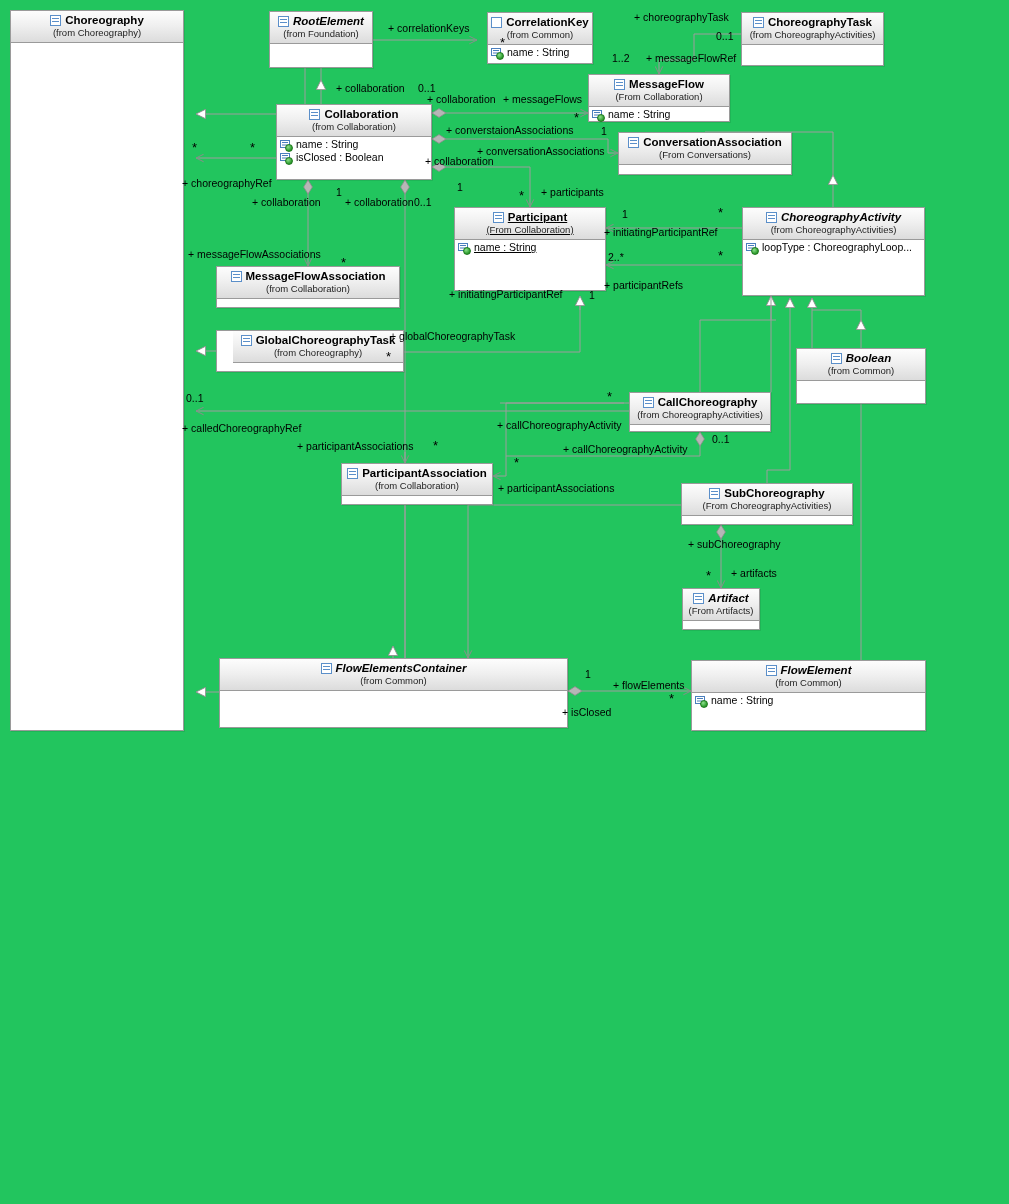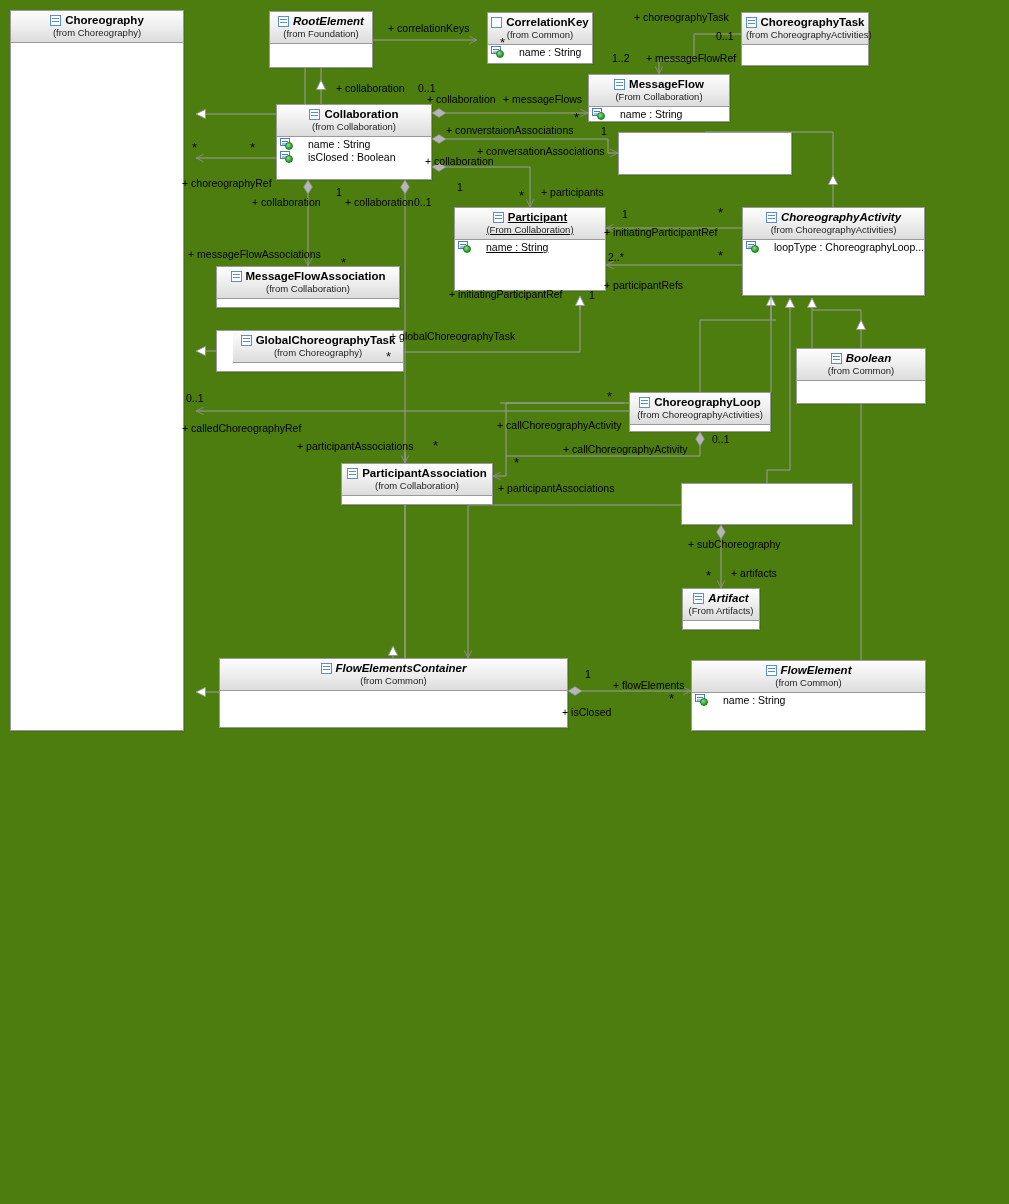--- a/index.html
+++ b/index.html
@@ -1,33 +1,33 @@
 <!DOCTYPE html>
 <html><head>
 <meta charset="utf-8">
 <style>
   html,body{margin:0;padding:0;background:#ffffff;}
   body{width:1009px;height:1204px;font-family:"Liberation Sans",sans-serif;
        -webkit-font-smoothing:antialiased;}
-  #canvas{position:relative;width:1009px;height:1204px;overflow:hidden;background:#4d7c0f;}
+  #canvas{position:relative;width:1009px;height:1204px;overflow:hidden;background:#22c55e;}
   svg.edges{position:absolute;left:0;top:0;width:1009px;height:1204px;pointer-events:none;}
 
   
   .cls{position:absolute;box-sizing:border-box;border:1px solid #9a9a9a;
        background:#ffffff;box-shadow:1px 1px 0 rgba(0,0,0,.08);}
   .cls .hdr{box-sizing:border-box;border-bottom:1px solid #9a9a9a;
        background:linear-gradient(to bottom,#fdfdfd 0%,#f0f0f0 45%,#dcdcdc 100%);
        padding:3px 4px 4px 4px;text-align:center;}
   .cls .cname{font-size:11.5px;font-weight:bold;color:#000;line-height:13px;
        white-space:nowrap;display:flex;align-items:center;justify-content:center;gap:4px;}
   .cls .cname.abs{font-style:italic;}
   .cls .pkg{font-size:9.5px;color:#222;line-height:11px;white-space:nowrap;}
   .cls .attrs{padding:1px 3px 2px 3px;min-height:10px;}
   .cls .attr{font-size:10.5px;color:#000;line-height:13px;white-space:nowrap;
-       display:flex;gap:15px;}
+       display:flex;align-items:center;gap:3px;}
   .cls .body-empty{min-height:8px;}
 
   
   .ico-cls{display:inline-block;width:11px;height:11px;box-sizing:border-box;
        border:1.4px solid #5b8fc9;background:#fff;position:relative;flex:0 0 auto;}
   .ico-cls::before{content:"";position:absolute;left:1px;right:1px;top:2px;height:1px;
        background:#5b8fc9;box-shadow:0 3px 0 #5b8fc9;}
   .ico-plain{display:inline-block;width:11px;height:11px;box-sizing:border-box;
        border:1.4px solid #5b8fc9;background:#fff;flex:0 0 auto;}
 
@@ -171,21 +171,21 @@
         <div class="attrs">
           <div class="attr">
             <span class="ico-attr">
               <i></i>
               <u></u>
             </span>
             <span>name : String</span>
           </div>
         </div>
       </div>
-      <div class="cls" style="left: 741px; top: 12px; width: 128px; height: 54px;">
+      <div class="cls" style="left: 741px; top: 12px; width: 143px; height: 54px;">
         <div class="hdr">
           <div class="cname">
             <span class="ico-cls"></span>
             <span>ChoreographyTask</span>
           </div>
           <div class="pkg">(from ChoreographyActivities)</div>
         </div>
         <div class="attrs body-empty"></div>
       </div>
       <div class="cls" style="left: 588px; top: 74px; width: 142px; height: 48px;">
@@ -225,20 +225,27 @@
           <div class="attr">
             <span class="ico-attr">
               <i></i>
               <u></u>
             </span>
             <span>isClosed : Boolean</span>
           </div>
         </div>
       </div>
       <div class="cls" style="left: 618px; top: 132px; width: 174px; height: 43px;">
+        <div class="hdr">
+          <div class="cname">
+            <span class="ico-cls"></span>
+            <span>ConversationAssociation</span>
+          </div>
+          <div class="pkg">(From Conversations)</div>
+        </div>
         <div class="attrs body-empty"></div>
       </div>
       <div class="cls" style="left: 742px; top: 207px; width: 183px; height: 89px;">
         <div class="hdr">
           <div class="cname abs">
             <span class="ico-cls"></span>
             <span>ChoreographyActivity</span>
           </div>
           <div class="pkg">(from ChoreographyActivities)</div>
         </div>
@@ -297,37 +304,44 @@
             <span>Boolean</span>
           </div>
           <div class="pkg">(from Common)</div>
         </div>
         <div class="attrs body-empty"></div>
       </div>
       <div class="cls" style="left: 629px; top: 392px; width: 142px; height: 40px;">
         <div class="hdr">
           <div class="cname">
             <span class="ico-cls"></span>
-            <span>ChoreographyLoop</span>
+            <span>CallChoreography</span>
           </div>
           <div class="pkg">(from ChoreographyActivities)</div>
         </div>
         <div class="attrs body-empty"></div>
       </div>
       <div class="cls" style="left: 341px; top: 463px; width: 152px; height: 42px;">
         <div class="hdr">
           <div class="cname">
             <span class="ico-cls"></span>
             <span>ParticipantAssociation</span>
           </div>
           <div class="pkg">(from Collaboration)</div>
         </div>
         <div class="attrs body-empty"></div>
       </div>
       <div class="cls" style="left: 681px; top: 483px; width: 172px; height: 42px;">
+        <div class="hdr">
+          <div class="cname">
+            <span class="ico-cls"></span>
+            <span>SubChoreography</span>
+          </div>
+          <div class="pkg">(From ChoreographyActivities)</div>
+        </div>
         <div class="attrs body-empty"></div>
       </div>
       <div class="cls" style="left: 682px; top: 588px; width: 78px; height: 42px;">
         <div class="hdr">
           <div class="cname abs">
             <span class="ico-cls"></span>
             <span>Artifact</span>
           </div>
           <div class="pkg">(From Artifacts)</div>
         </div>

